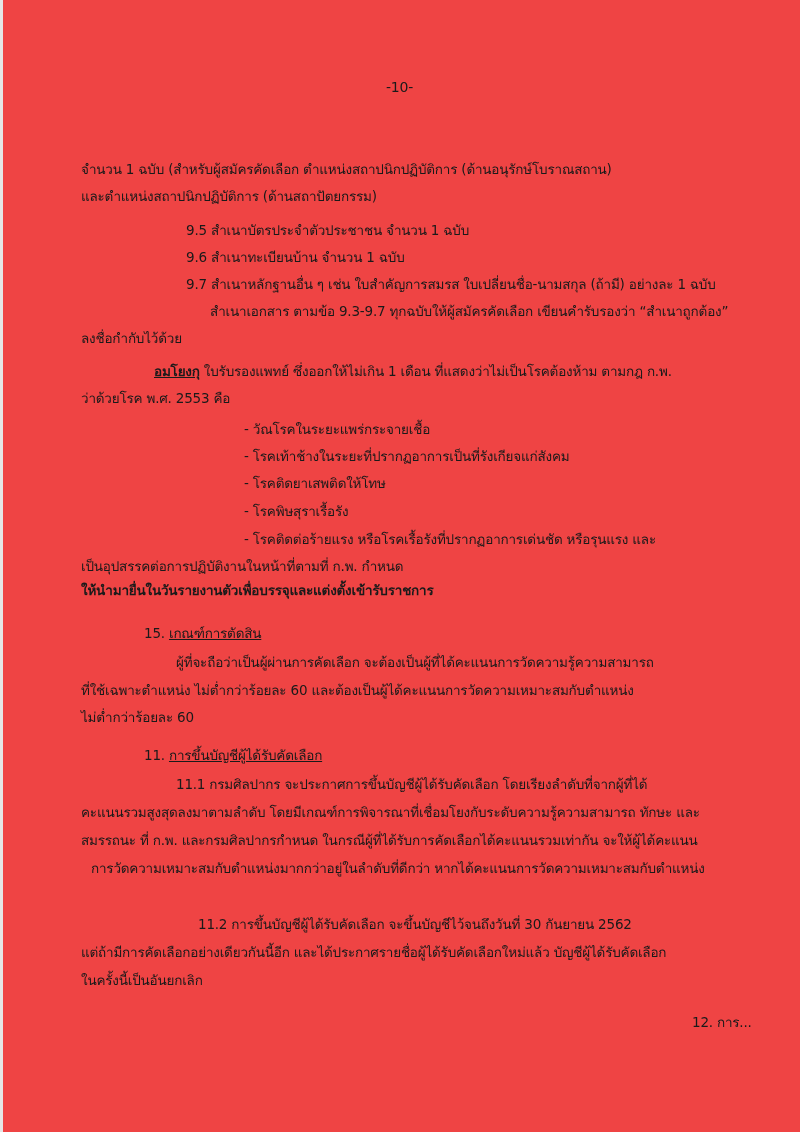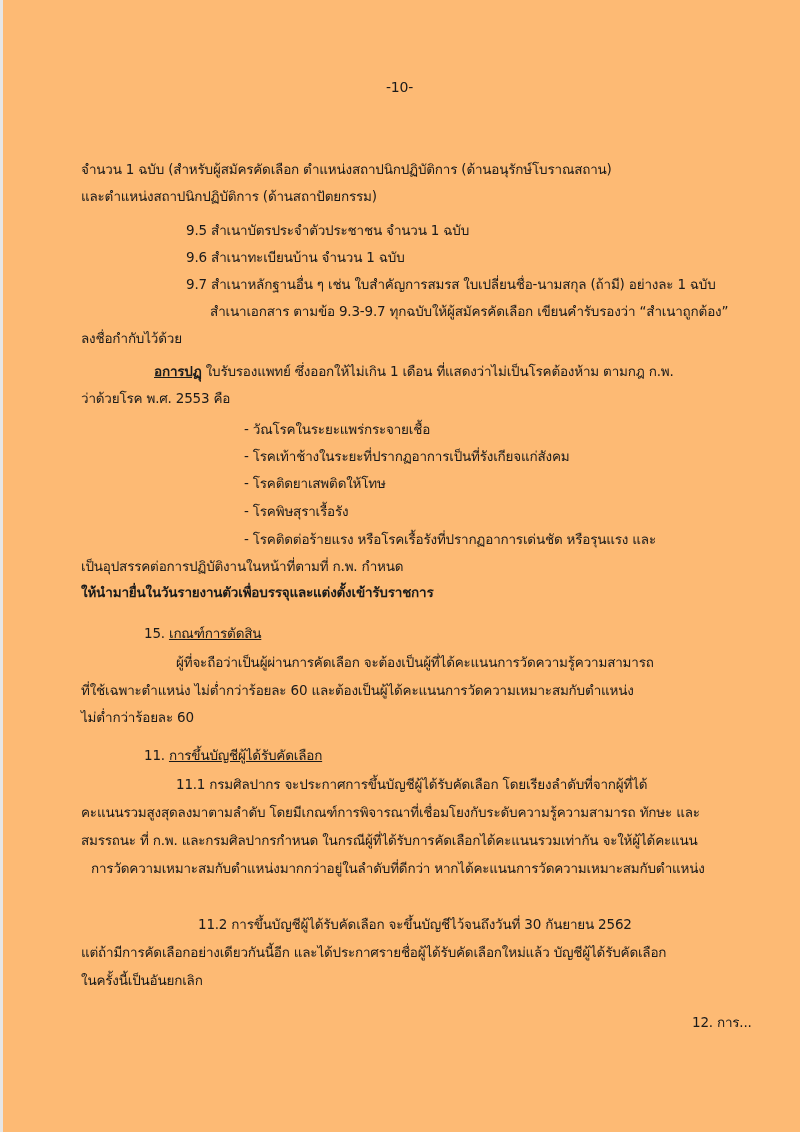--- a/index.html
+++ b/index.html
@@ -1,18 +1,18 @@
 <!DOCTYPE html>
 <html><head>
 <meta charset="utf-8">
 <style>
   html, body { margin:0; padding:0; background:#ffffff; }
   body { width:800px; height:1132px; position:relative; overflow:hidden;
          font-family:"DejaVu Sans", sans-serif; color:#1a1a1a; }
-  .page { position:absolute; left:0; top:0; width:800px; height:1132px; background:#fdba74; }
+  .page { position:absolute; left:0; top:0; width:800px; height:1132px; background:#ef4444; }
   .ln { position:absolute; white-space:nowrap; font-size:13.5px; line-height:18px; letter-spacing:-0.2px; }
   .b { font-weight:bold; }
   .u { text-decoration:underline; }
   .pn { font-size:14px; }
   .edge { position:absolute; left:0; top:0; width:3px; height:1132px; background:#e6e6e6; }
 </style>
 </head>
 <body>
 
 <div class="page">
@@ -24,31 +24,31 @@
   <div class="ln" style="left:81px; top:187px;">และตำแหน่งสถาปนิกปฏิบัติการ (ด้านสถาปัตยกรรม)</div>
 
   <div class="ln" style="left:186px; top:221px;">9.5 สำเนาบัตรประจำตัวประชาชน จำนวน 1 ฉบับ</div>
   <div class="ln" style="left:186px; top:248px;">9.6 สำเนาทะเบียนบ้าน จำนวน 1 ฉบับ</div>
   <div class="ln" style="left:186px; top:275px;">9.7 สำเนาหลักฐานอื่น ๆ เช่น ใบสำคัญการสมรส ใบเปลี่ยนชื่อ-นามสกุล (ถ้ามี) อย่างละ 1 ฉบับ</div>
 
   <div class="ln" style="left:210px; top:302px;">สำเนาเอกสาร ตามข้อ 9.3-9.7 ทุกฉบับให้ผู้สมัครคัดเลือก เขียนคำรับรองว่า “สำเนาถูกต้อง”</div>
   <div class="ln" style="left:81px; top:329px;">ลงชื่อกำกับไว้ด้วย</div>
 
   <div class="ln" style="left:154px; top:362px;">
-    <span class="b u">อการปฏุ</span><span> ใบรับรองแพทย์ ซึ่งออกให้ไม่เกิน 1 เดือน ที่แสดงว่าไม่เป็นโรคต้องห้าม ตามกฎ ก.พ.</span>
+    <span class="b u">อมโยงกุ</span><span> ใบรับรองแพทย์ ซึ่งออกให้ไม่เกิน 1 เดือน ที่แสดงว่าไม่เป็นโรคต้องห้าม ตามกฎ ก.พ.</span>
   </div>
   <div class="ln" style="left:81px; top:389px;">ว่าด้วยโรค พ.ศ. 2553 คือ</div>
 
   <div class="ln" style="left:244px; top:420px;">- วัณโรคในระยะแพร่กระจายเชื้อ</div>
   <div class="ln" style="left:244px; top:447px;">- โรคเท้าช้างในระยะที่ปรากฏอาการเป็นที่รังเกียจแก่สังคม</div>
   <div class="ln" style="left:244px; top:474px;">- โรคติดยาเสพติดให้โทษ</div>
   <div class="ln" style="left:244px; top:502px;">- โรคพิษสุราเรื้อรัง</div>
   <div class="ln" style="left:244px; top:530px;">- โรคติดต่อร้ายแรง หรือโรคเรื้อรังที่ปรากฏอาการเด่นชัด หรือรุนแรง และ</div>
   <div class="ln" style="left:81px; top:557px;">เป็นอุปสรรคต่อการปฏิบัติงานในหน้าที่ตามที่ ก.พ. กำหนด</div>
-  <div class="ln b" style="left:81px; top:583px;">ให้นำมายื่นในวันรายงานตัวเพื่อบรรจุและแต่งตั้งเข้ารับราชการ</div>
+  <div class="ln b" style="left:81px; top:583px;font-family:Liberation Mono, monospace;">ให้นำมายื่นในวันรายงานตัวเพื่อบรรจุและแต่งตั้งเข้ารับราชการ</div>
 
   <div class="ln" style="left:144px; top:624px;">
     <span>15. </span><span class="u">เกณฑ์การตัดสิน</span>
   </div>
   <div class="ln" style="left:176px; top:653px;">ผู้ที่จะถือว่าเป็นผู้ผ่านการคัดเลือก จะต้องเป็นผู้ที่ได้คะแนนการวัดความรู้ความสามารถ</div>
   <div class="ln" style="left:81px; top:681px;">ที่ใช้เฉพาะตำแหน่ง ไม่ต่ำกว่าร้อยละ 60 และต้องเป็นผู้ได้คะแนนการวัดความเหมาะสมกับตำแหน่ง</div>
   <div class="ln" style="left:81px; top:708px;">ไม่ต่ำกว่าร้อยละ 60</div>
 
   <div class="ln" style="left:144px; top:746px;">
     <span>11. </span><span class="u">การขึ้นบัญชีผู้ได้รับคัดเลือก</span>

